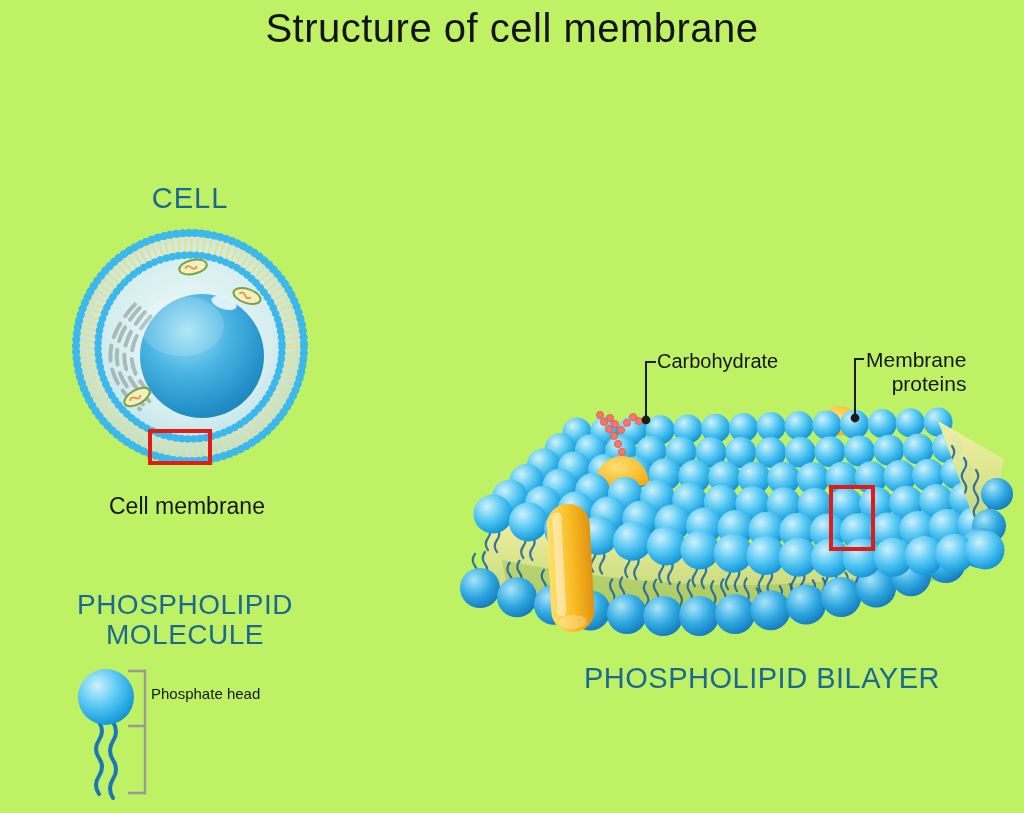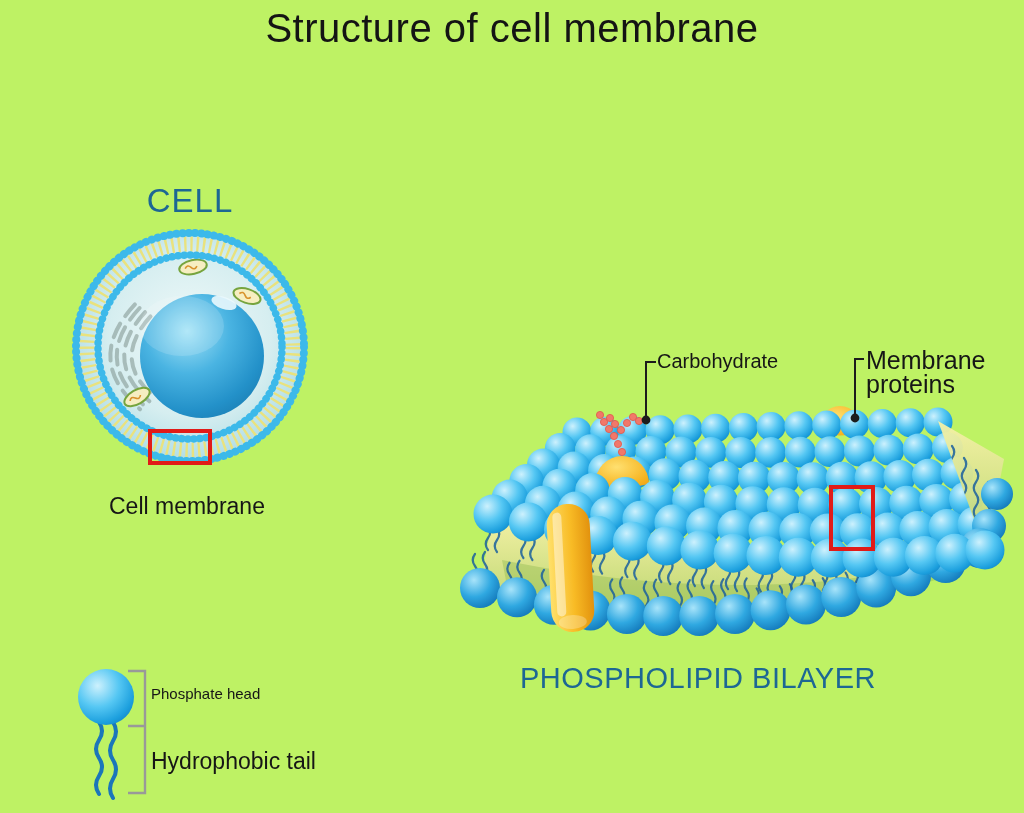--- a/index.html
+++ b/index.html
@@ -2,28 +2,28 @@
 <html><head>
 <meta charset="utf-8">
 <style>
   html,body{margin:0;padding:0;background:#ffffff;}
   #stage{position:relative;width:1024px;height:813px;background:#bef264;overflow:hidden;
          font-family:"Liberation Sans",sans-serif;}
   #art{position:absolute;left:0;top:0;}
   .lbl{position:absolute;color:#161616;white-space:nowrap;}
   .lbl span{display:block;}
   #title{left:0;top:6px;width:1024px;text-align:center;font-size:40px;letter-spacing:0.5px;color:#141414;}
-  #cell-heading{left:115px;top:182px;width:150px;text-align:center;font-size:33px;letter-spacing:1px;}
+  #cell-heading{left:115px;top:182px;width:150px;text-align:center;font-size:29px;letter-spacing:1px;}
   #cell-caption{left:109px;top:493px;font-size:23px;}
   #molecule-heading{left:60px;top:590px;width:250px;text-align:center;font-size:28px;line-height:30px;letter-spacing:0.5px;}
   #phosphate-head-label{left:151px;top:685px;font-size:15px;}
   #hydrophobic-tail-label{left:151px;top:748px;font-size:23px;}
   #carbohydrate-label{left:657px;top:350px;font-size:20px;}
-  #membrane-proteins-label{left:866px;top:348px;font-size:25px;line-height:24px;}
-  #bilayer-heading{left:520px;top:662px;width:420px;text-align:left;font-size:29px;letter-spacing:0.5px;}
+  #membrane-proteins-label{left:866px;top:348px;font-size:21px;line-height:24px;text-align:right;}
+  #bilayer-heading{left:520px;top:662px;width:420px;text-align:right;font-size:29px;letter-spacing:0.5px;}
 </style>
 </head>
 <body>
 
 <div id="stage">
 
   <svg id="art" width="1024" height="813" viewBox="0 0 1024 813">
     <defs>
       <radialGradient id="sphG" cx="0.35" cy="0.3" r="0.85">
         <stop offset="0" stop-color="#cdf1fd"></stop>
@@ -315,22 +315,25 @@
         <path d="M864,359 L855,359 L855,416" fill="none" stroke="#1c1c1c" stroke-width="2"></path>
         <circle cx="855" cy="418" r="4.4" fill="#1c1c1c"></circle>
       </g>
   </svg>
 
   <div id="title" class="lbl">Structure of cell membrane</div>
 
   <div id="cell-heading" class="lbl teal" style="color: rgb(29, 103, 148);">CELL</div>
   <div id="cell-caption" class="lbl">Cell membrane</div>
 
+  <div id="molecule-heading" class="lbl teal" style="color: rgb(29, 103, 148);">
+    <span>PHOSPHOLIPID</span>
+    <span>MOLECULE</span>
+  </div>
   <div id="phosphate-head-label" class="lbl">Phosphate head</div>
-  <div id="hydrophobic-tail-label" class="lbl">Hydrophobic tail</div>
 
   <div id="carbohydrate-label" class="lbl">Carbohydrate</div>
   <div id="membrane-proteins-label" class="lbl">
     <span>Membrane</span>
     <span>proteins</span>
   </div>
   <div id="bilayer-heading" class="lbl teal" style="color: rgb(29, 103, 148);">PHOSPHOLIPID BILAYER</div>
 </div>
 
 </body></html>

